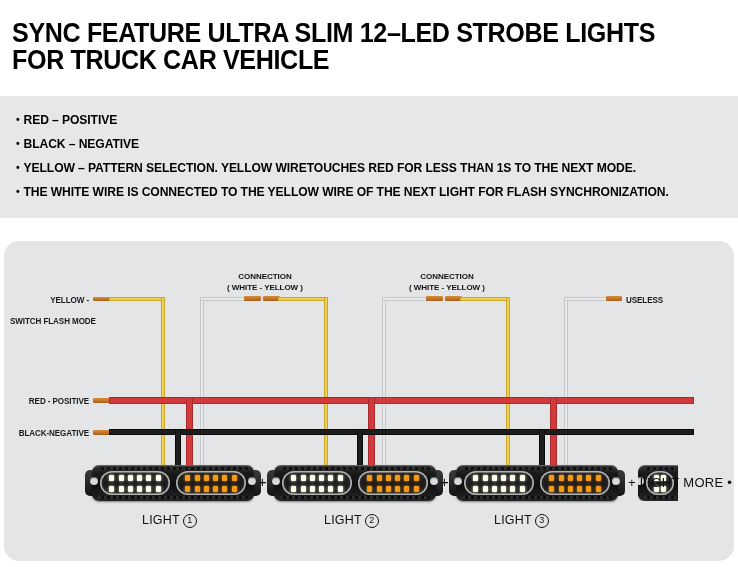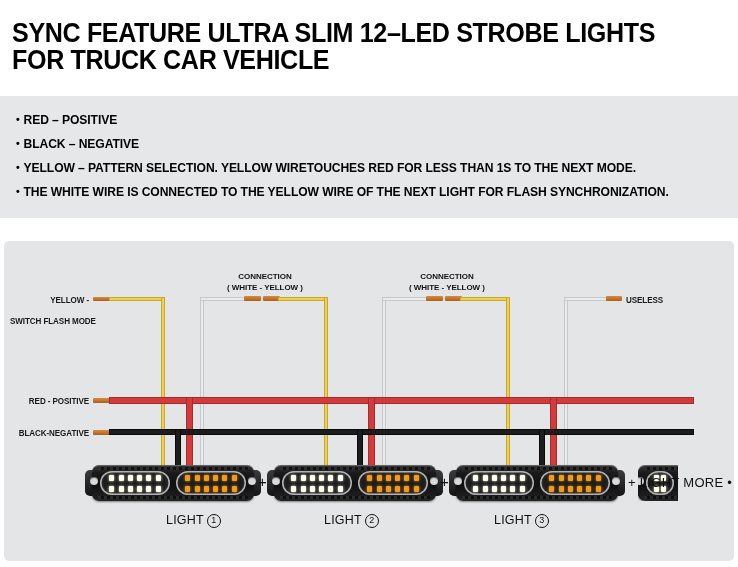--- a/index.html
+++ b/index.html
@@ -64,21 +64,21 @@
   .spec-4 { top: 185px; }
 
   
   .diagram-panel {
     position: absolute;
     left: 4px;
     top: 241px;
     width: 730px;
     height: 320px;
     background: #e4e5e7;
-    border-radius: 5px;
+    border-radius: 15px;
     overflow: hidden;
   }
 
   
   .wire-h, .wire-v { position: absolute; }
 
   .w-red   { background: #d23a3c; box-shadow: inset 0 0 0 1px #a82a2c; }
   .w-black { background: #1d1d1d; box-shadow: inset 0 0 0 1px #0a0a0a; }
   .w-yellow{ background: #efd050; box-shadow: inset 0 0 0 1px #c9a82e; }
   .w-white { background: #e9eaec; box-shadow: inset 0 0 0 1px #c6c7ca; }
@@ -509,21 +509,21 @@
             <div class="led white"></div>
           </div>
       </div>
     </div>
     <div class="lb-hole l"></div>
   </div>
 
   <div class="plus-sign" style="left:254px; top:232px;">+</div>
   <div class="plus-sign" style="left:436px; top:232px;">+</div>
 
-  <div class="light-caption" style="left:138px; top:272px;margin-left:24px;">
+  <div class="light-caption" style="left:138px; top:272px;">
     <span>LIGHT</span><span class="circ-num">1</span>
   </div>
   <div class="light-caption" style="left:320px; top:272px;">
     <span>LIGHT</span><span class="circ-num">2</span>
   </div>
   <div class="light-caption" style="left:490px; top:272px;">
     <span>LIGHT</span><span class="circ-num">3</span>
   </div>
 
   <div class="more-text" style="left:624px; top:234px;">+ LIGHT MORE  •  •</div>

